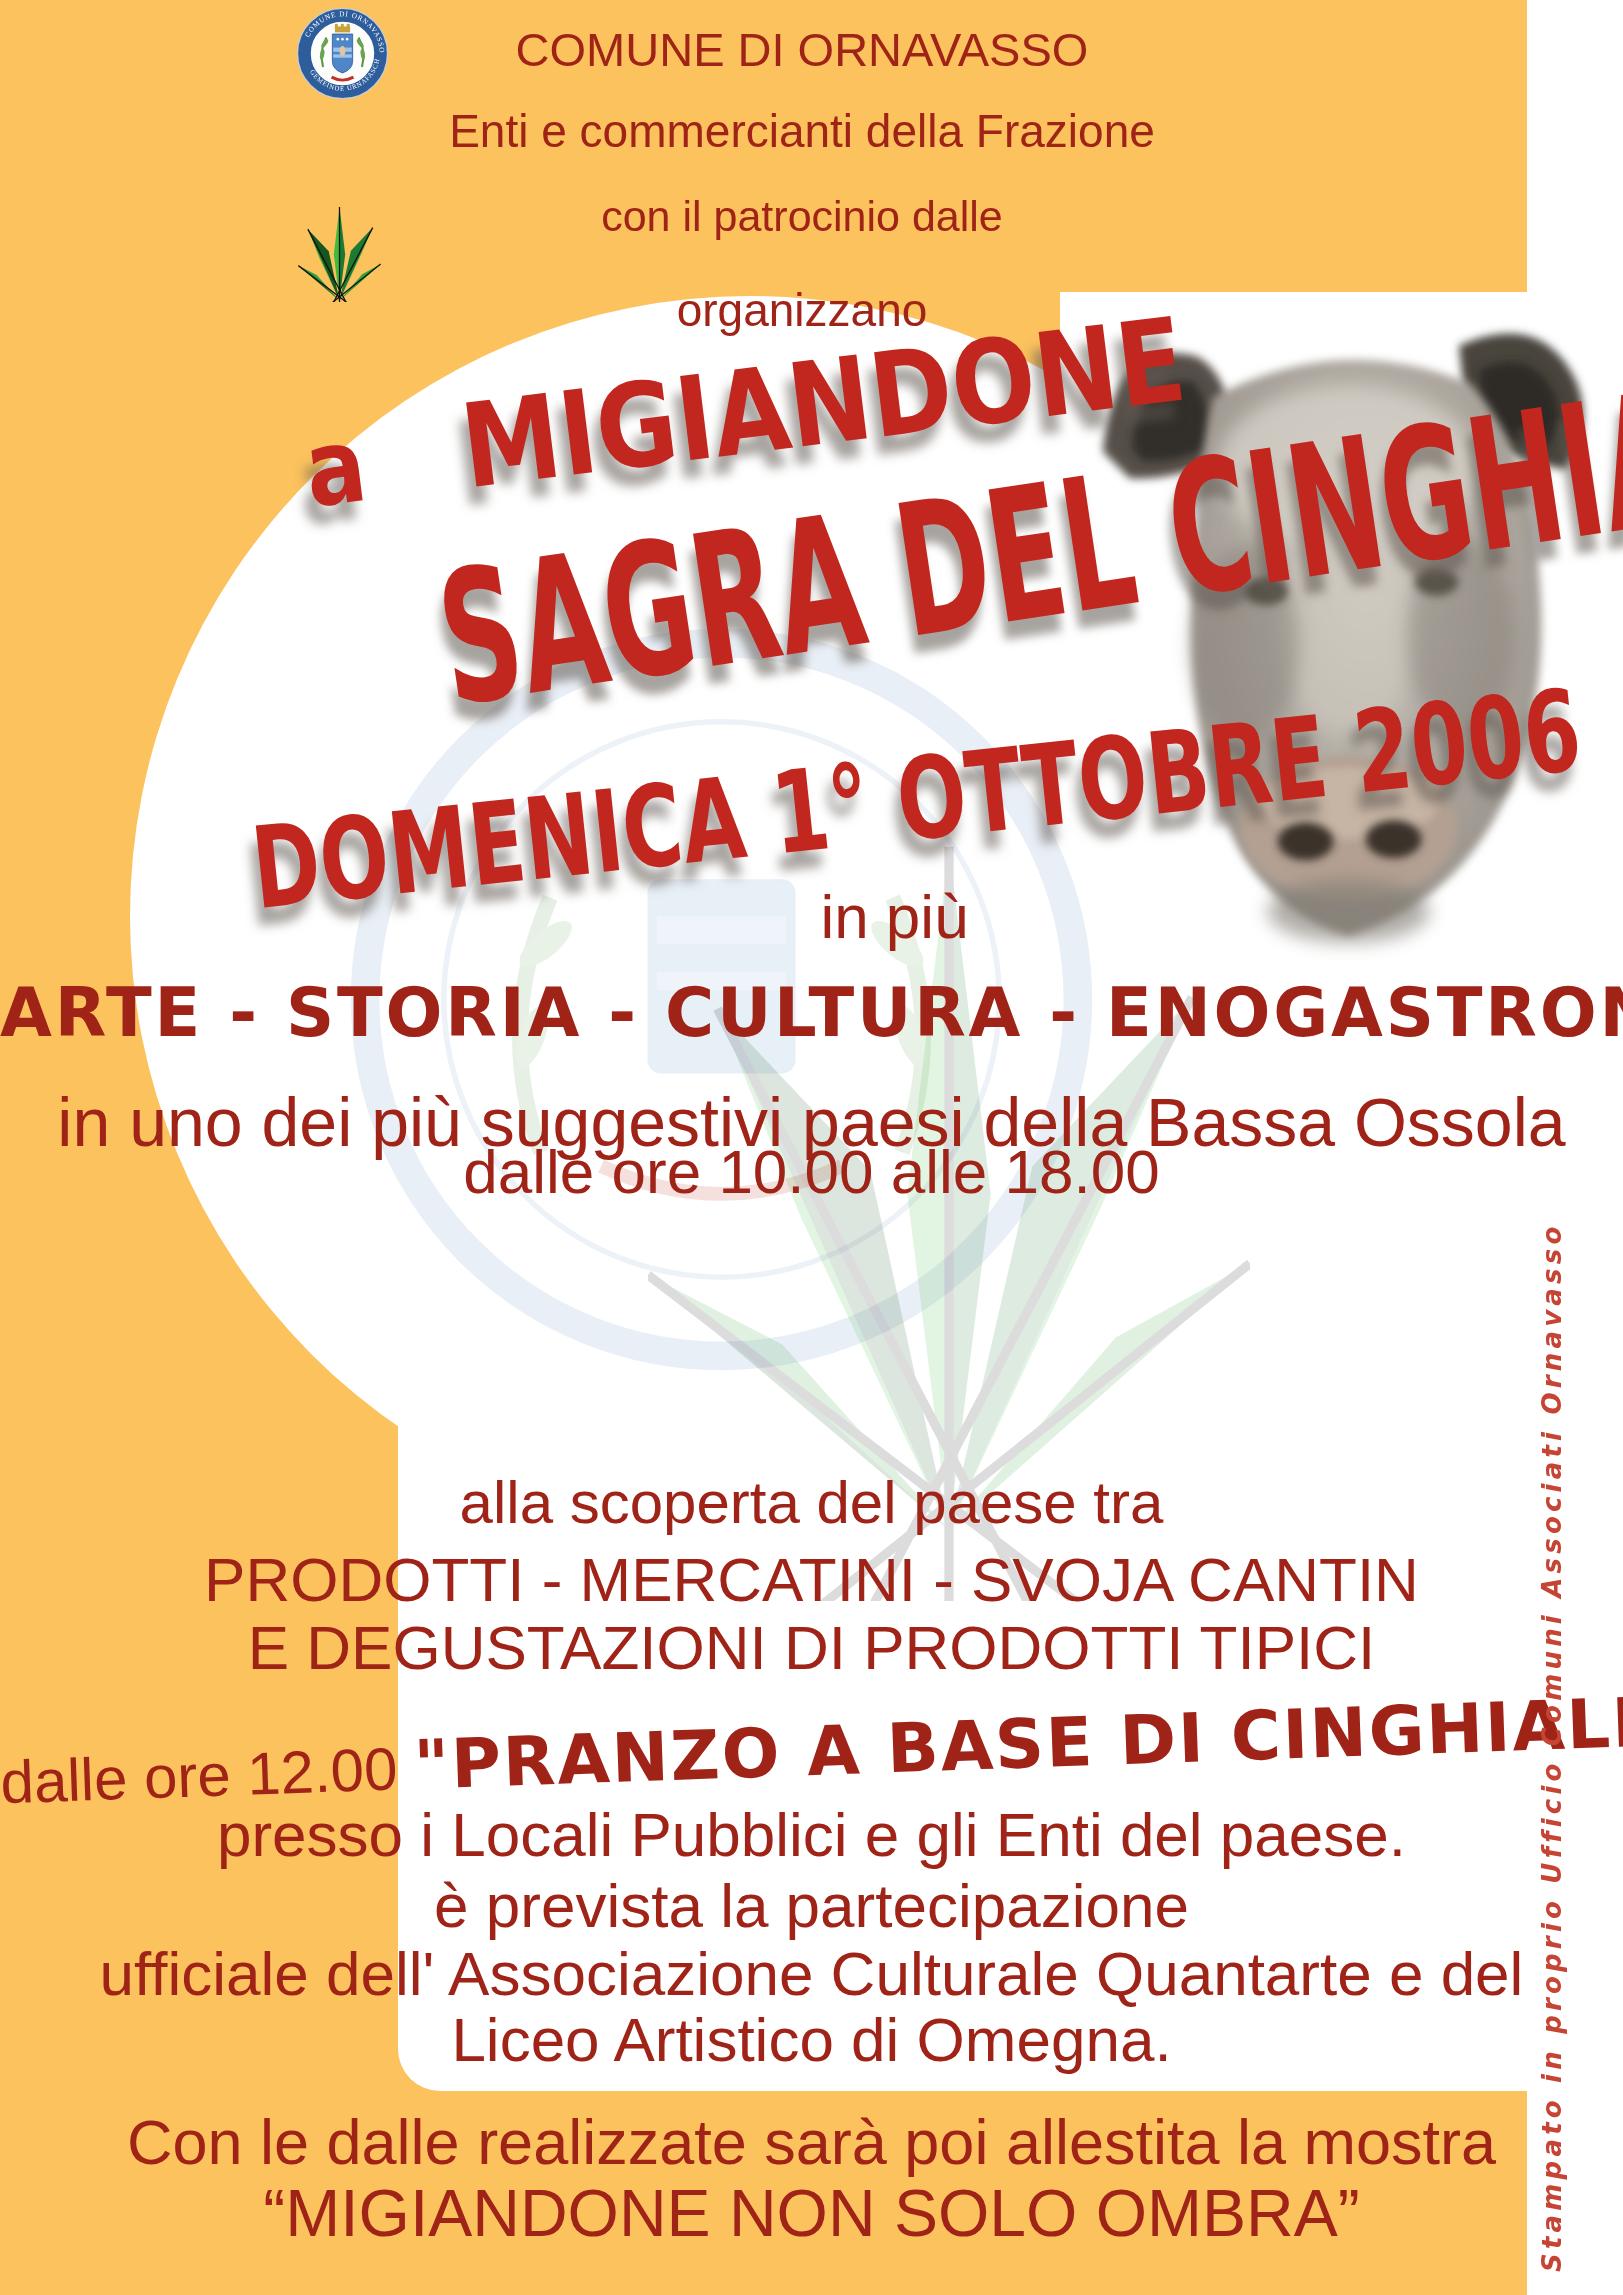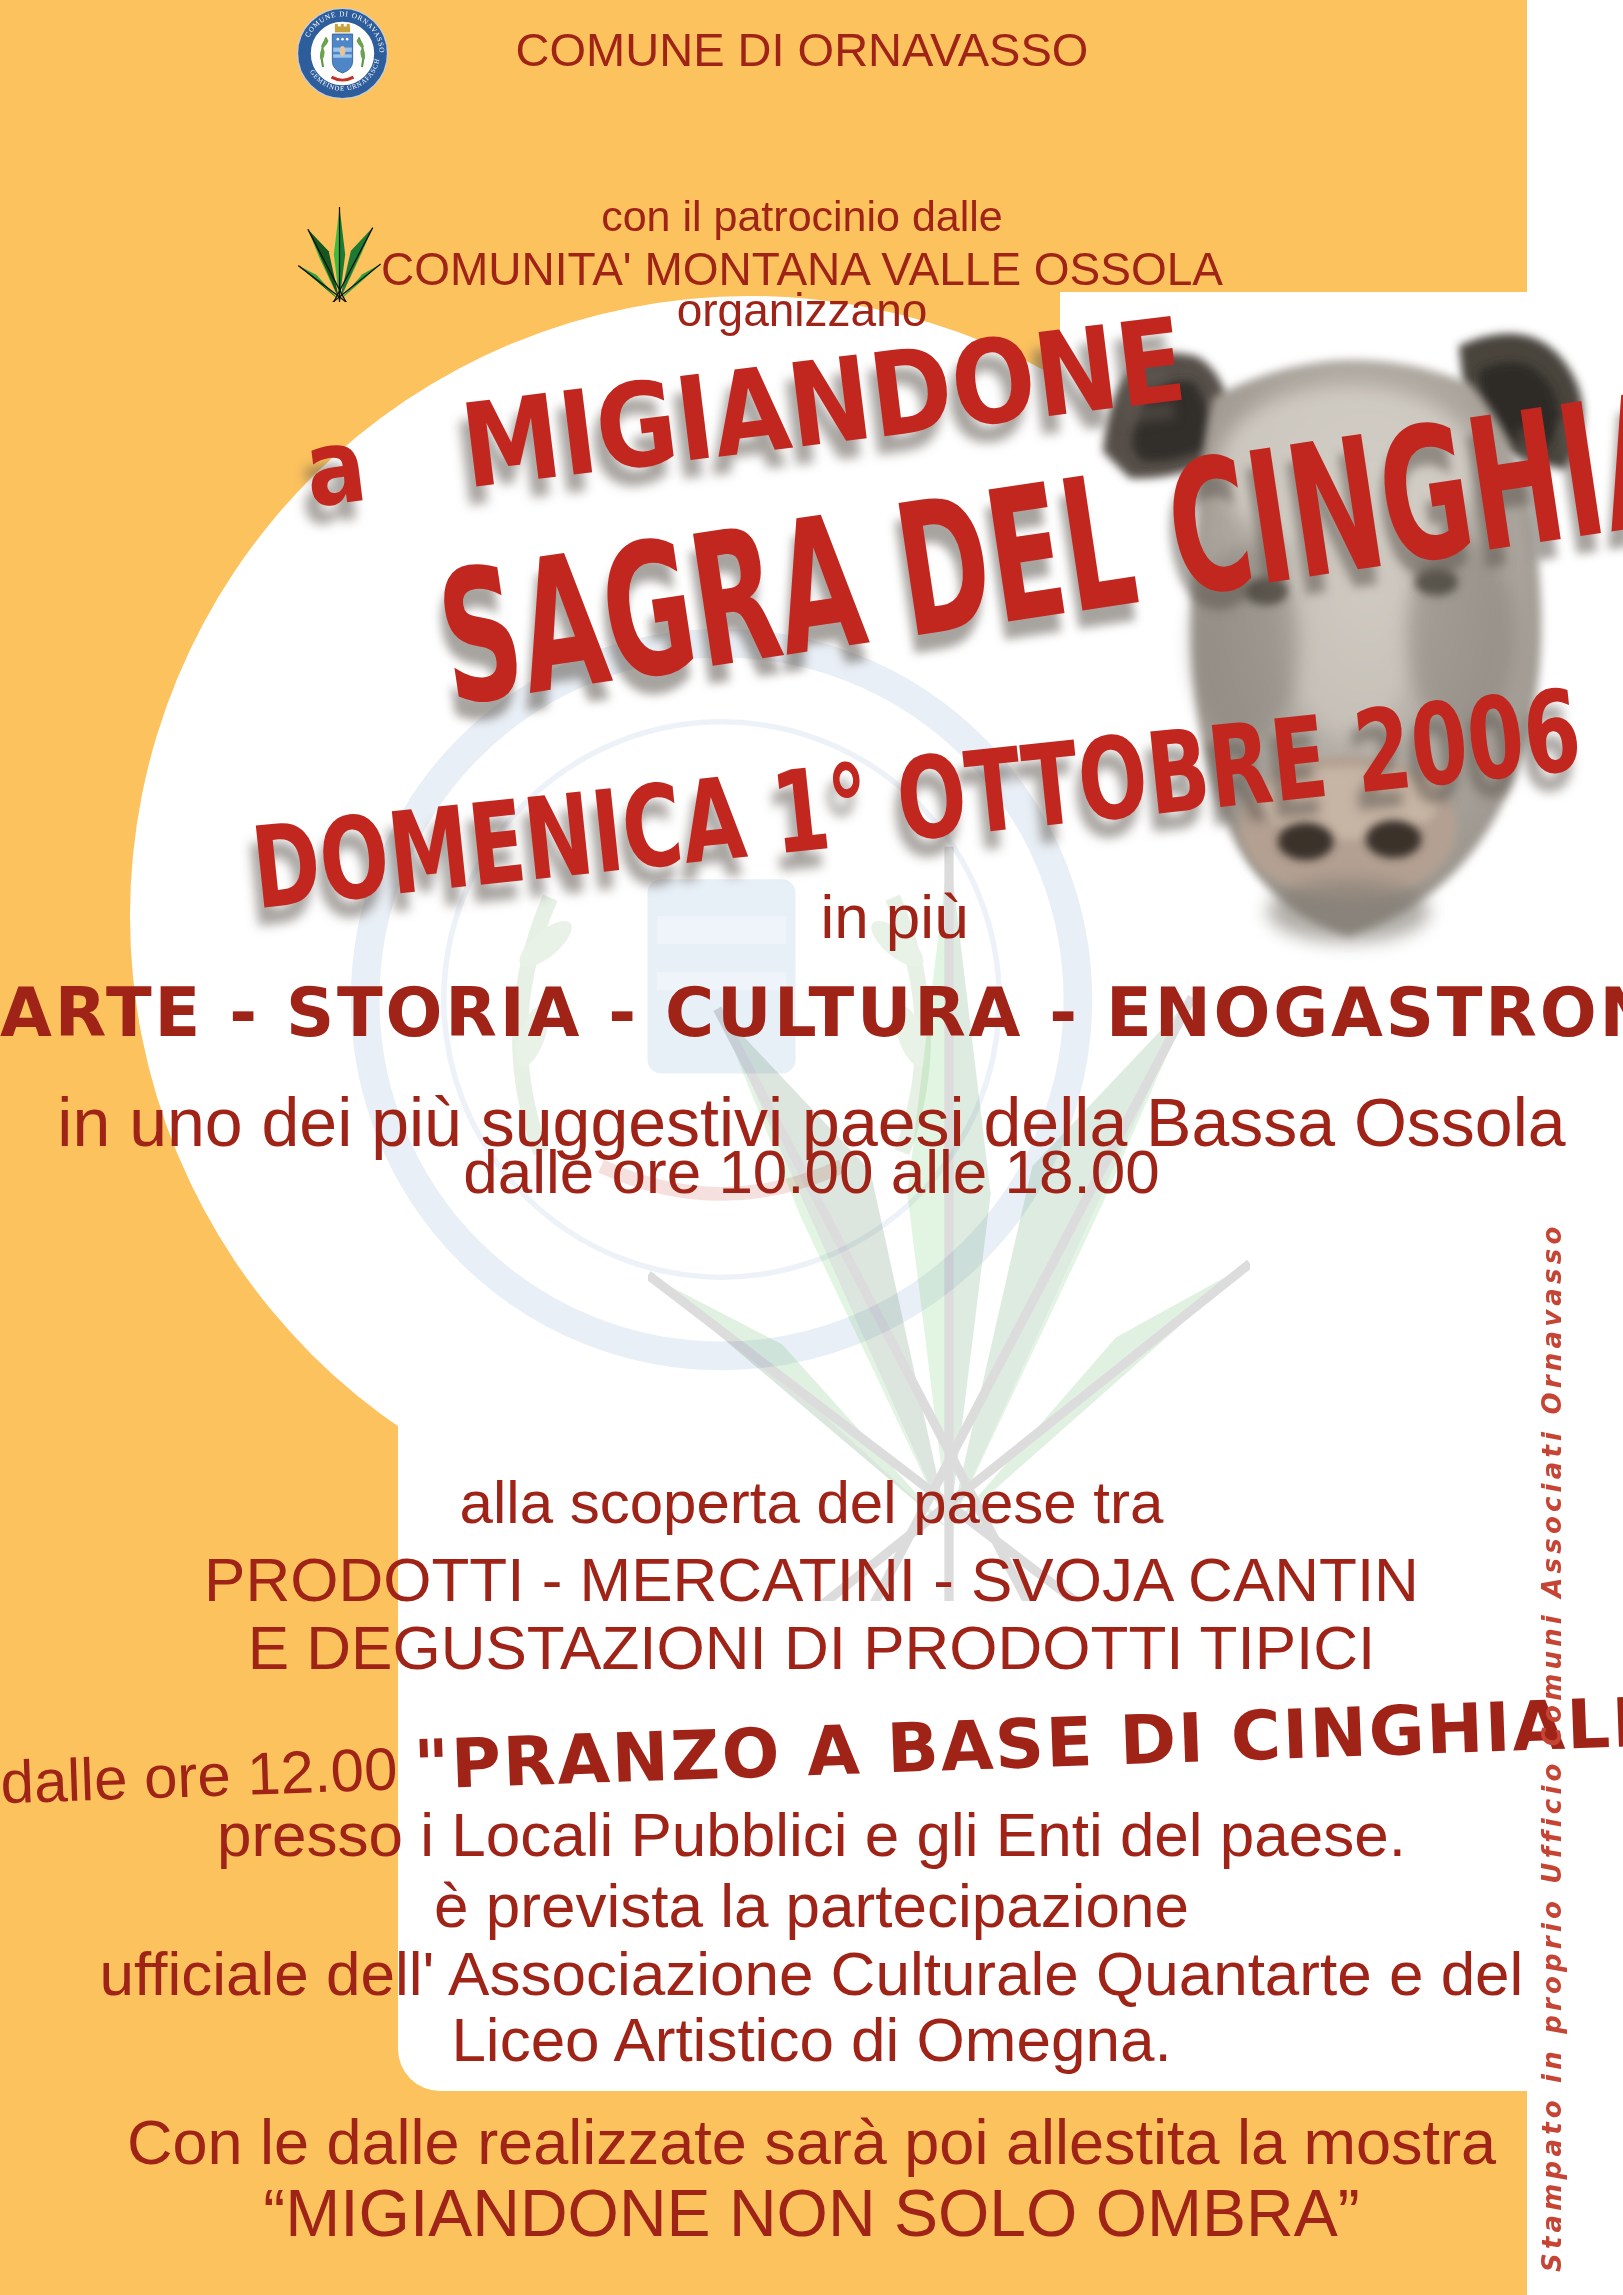--- a/index.html
+++ b/index.html
@@ -161,22 +161,22 @@
     <ellipse cx="415" cy="640" rx="48" ry="30" fill="#4E4840" opacity=".85" filter="url(#b1)"></ellipse>
     <ellipse cx="795" cy="620" rx="48" ry="30" fill="#4E4840" opacity=".85" filter="url(#b1)"></ellipse>
     <ellipse cx="600" cy="1165" rx="240" ry="160" fill="#B3A092" filter="url(#b1)"></ellipse>
     <ellipse cx="600" cy="1110" rx="200" ry="80" fill="#CBB9A9" opacity=".8" filter="url(#b1)"></ellipse>
     <ellipse cx="505" cy="1195" rx="62" ry="42" fill="#3A332C" filter="url(#b1)"></ellipse>
     <ellipse cx="700" cy="1190" rx="62" ry="42" fill="#3A332C" filter="url(#b1)"></ellipse>
     <ellipse cx="600" cy="1350" rx="180" ry="70" fill="#7E786F" opacity=".6" filter="url(#b2)"></ellipse>
   </svg>
 
   <div class="txt hdr" style="top:22px;font-size:47px">COMUNE DI ORNAVASSO</div>
+  <div class="txt hdr" style="top:104px;font-size:46px">Enti e commercianti della Frazione</div>
   <div class="txt hdr" style="top:192px;font-size:43px">con il patrocinio dalle</div>
-  <div class="txt hdr" style="top:242px;font-size:46px">COMUNITA' MONTANA VALLE OSSOLA</div>
   <div class="txt hdr" style="top:283px;font-size:46px">organizzano</div>
 
   <div class="title-line" style="left:185px;top:345px;width:1120px;font-size:116px;transform:rotate(-7deg)">
     <span class="squeeze" style="transform:scaleX(.85)">
       <span style="font-size:104px">a</span> <span>MIGIANDONE</span>
     </span>
   </div>
   <div class="title-line" style="left:-28px;top:502px;width:1388px;font-size:183px;transform:rotate(-8.5deg)">
     <span class="squeeze" style="transform:scaleX(.6)">SAGRA DEL CINGHIALE</span>
   </div>

